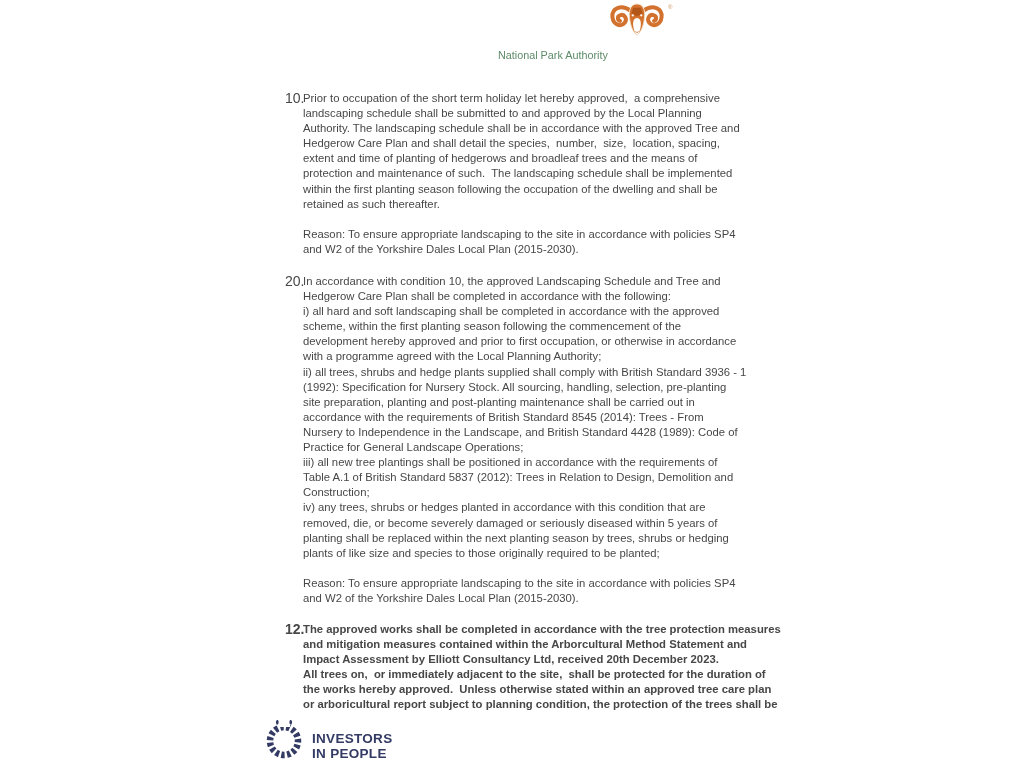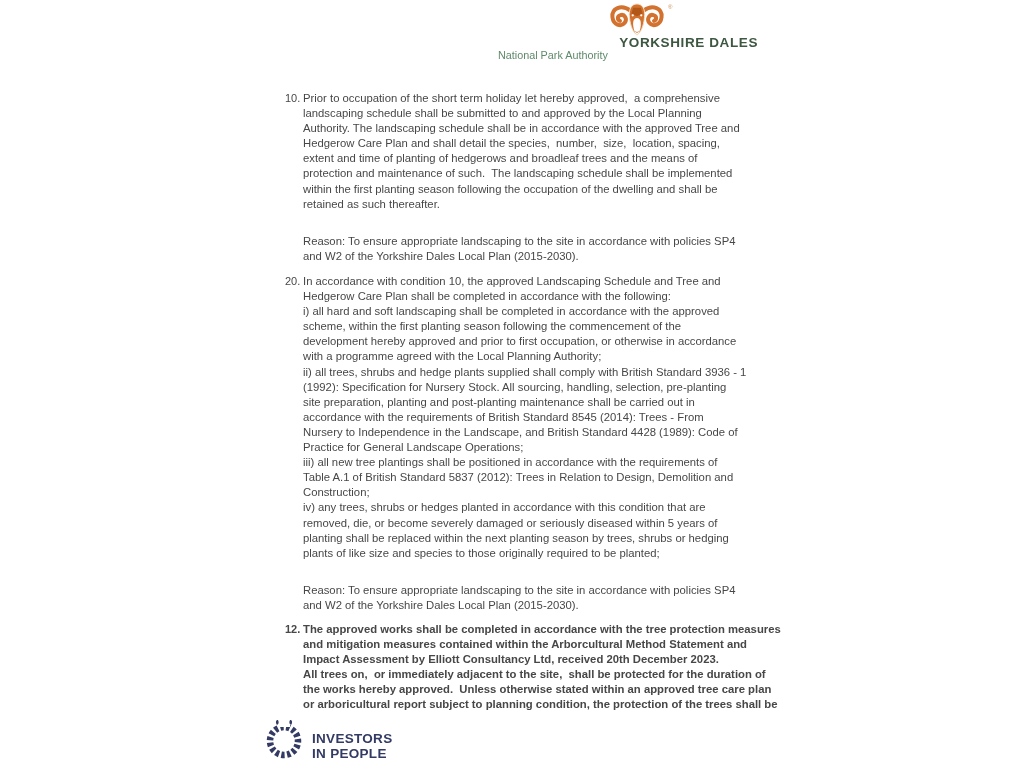--- a/index.html
+++ b/index.html
@@ -76,30 +76,30 @@
   .condition {
     position: absolute;
     left: 285px;
     width: 500px;
   }
   .cond-number {
     position: absolute;
     left: 0;
     top: 0;
     width: 18px;
-    font-size: 11px;
+    font-size: 14px;
     line-height: 15.1px;
     color: #474747;
   }
   .cond-body {
     margin-left: 18px;
     width: 482px;
   }
   .cond-reason {
-    margin-top: 22px;
+    margin-top: 15px;
   }
   #condition-10 { top: 91px; }
   #condition-11 { top: 274px; }
   #condition-12 { top: 622px; font-weight: bold; }
 
   
   .footer-logo {
     position: absolute;
     left: 263px;
     top: 717px;
@@ -138,21 +138,20 @@
       <path d="M27 5 L35 5 L37 11 L31 14 L25 11 Z" fill="#b35718"></path>
 
       <path d="M31 16 C28 16 26.5 19 27 24 C27.5 29 29 32 31 33.5 C33 32 34.5 29 35 24 C35.5 19 34 16 31 16 Z" fill="#ffffff"></path>
 
       <circle cx="26.5" cy="13" r="1.2" fill="#ffffff"></circle>
       <circle cx="35.5" cy="13" r="1.2" fill="#ffffff"></circle>
 
       <path d="M29.5 30 L31 31.5 L32.5 30" fill="none" stroke="#d2722e" stroke-width="1"></path>
     </svg>
     <span class="reg-mark">®</span>
-    <div class="logo-title">YORKSHIRE DALES</div>
     <div class="logo-subtitle">National Park Authority</div>
   </div>
 
 
   <div class="condition" id="condition-10">
     <div class="cond-number">10.</div>
     <div class="cond-body">
       <div class="doc-text">Prior to occupation of the short term holiday let hereby approved,  a comprehensive
 landscaping schedule shall be submitted to and approved by the Local Planning
 Authority. The landscaping schedule shall be in accordance with the approved Tree and

